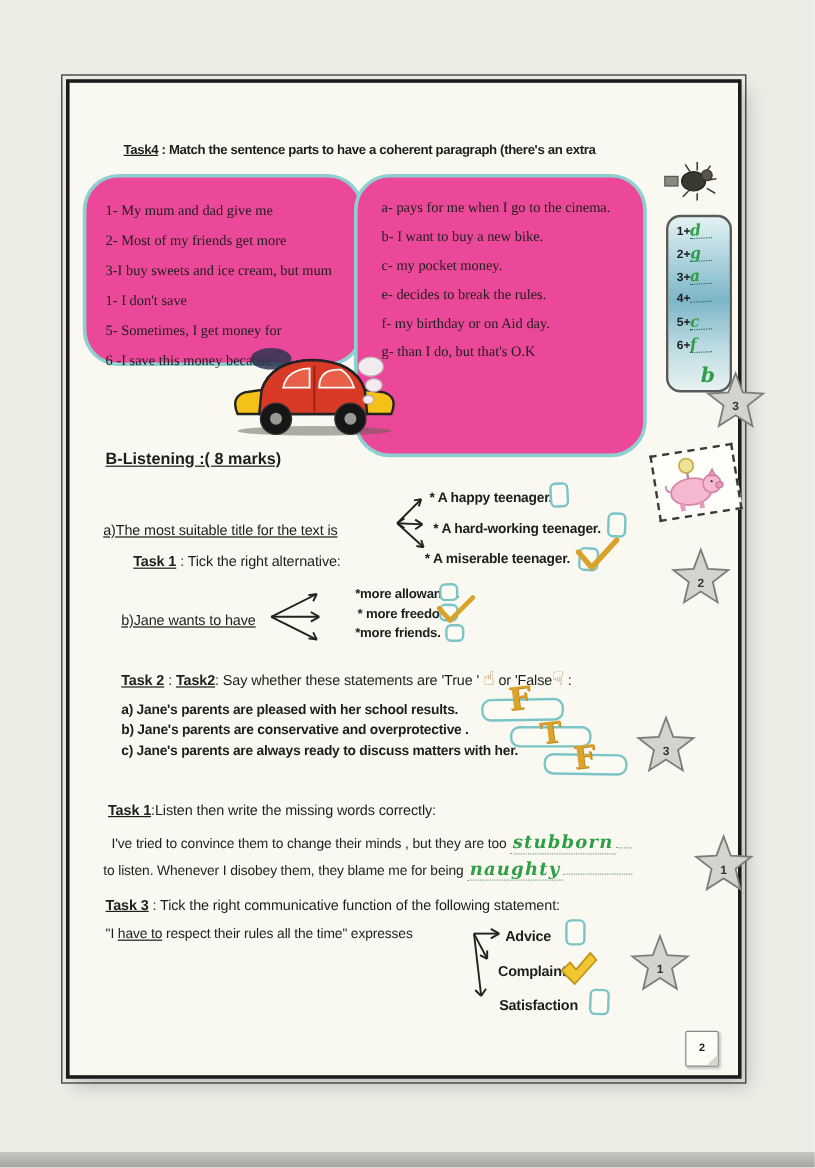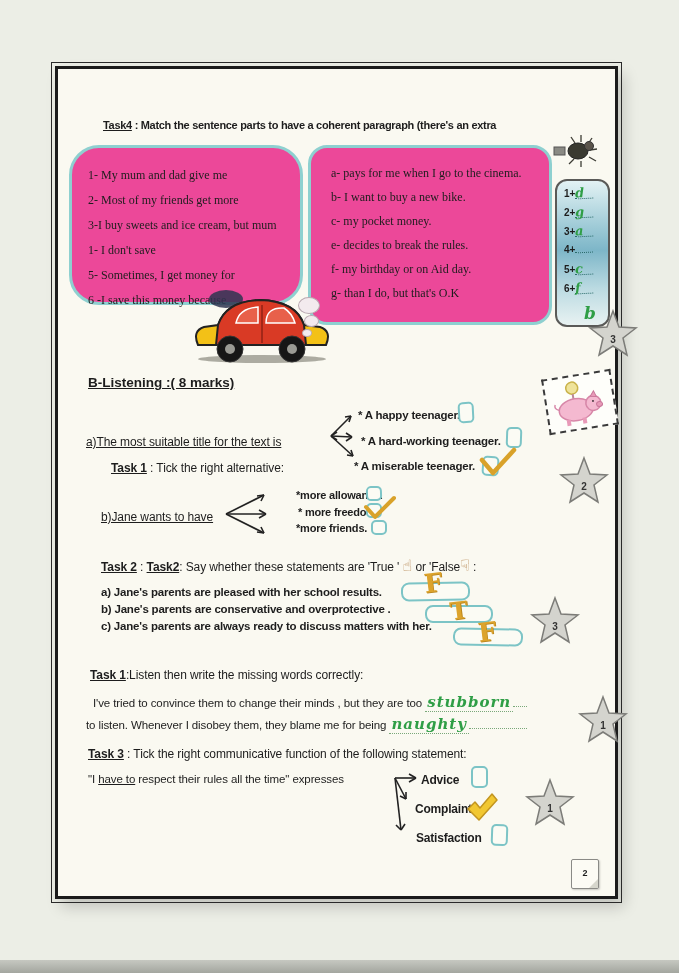--- a/index.html
+++ b/index.html
@@ -23,21 +23,21 @@
   .title-line { font-size:11px; font-weight:bold; white-space:nowrap; letter-spacing:-0.3px;text-align:right; }
   .bl-head { font-size:13.5px; font-weight:bold; text-decoration:underline; }
   .u-prompt { text-decoration:underline; }
 
   
   .bubble { border:3px solid #8ed0d0; border-radius:30px; background:#ec4899;
     font-family:"Liberation Serif", serif; font-size:12px; }
   .bubble .item { white-space:nowrap; }
   .bubble-l { left:11px; top:76px; width:234px; height:160px; padding:15px 6px 6px 16px; }
   .bubble-l .item { line-height:25px; }
-  .bubble-r { left:250px; top:76px; width:244px; height:180px; padding:13px 6px 6px 20px;border-radius:19px; }
+  .bubble-r { left:237px; top:76px; width:244px; height:236px; padding:13px 6px 6px 20px; }
   .bubble-r .item { line-height:24px; }
 
   
   .keybox { left:497px; top:110px; width:55px; height:148px; border:2px solid #5a5a58;
     border-radius:12px; padding:6px 0 0 7px;
     background:linear-gradient(180deg,#e3f2f4 0%,#a6cfda 28%,#7db6c8 48%,#bcdbe2 75%,#e8f2f2 100%); }
   .keyrow { height:19px; font-size:10px; font-weight:bold; white-space:nowrap; }
   .key-ans { display:inline-block; min-width:18px; border-bottom:1px dotted #2a6a6a;
     color:#2f9e46; font-family:"DejaVu Serif", serif; font-style:italic; font-weight:bold;
     font-size:13px; line-height:11px; transform:rotate(-3deg); }

